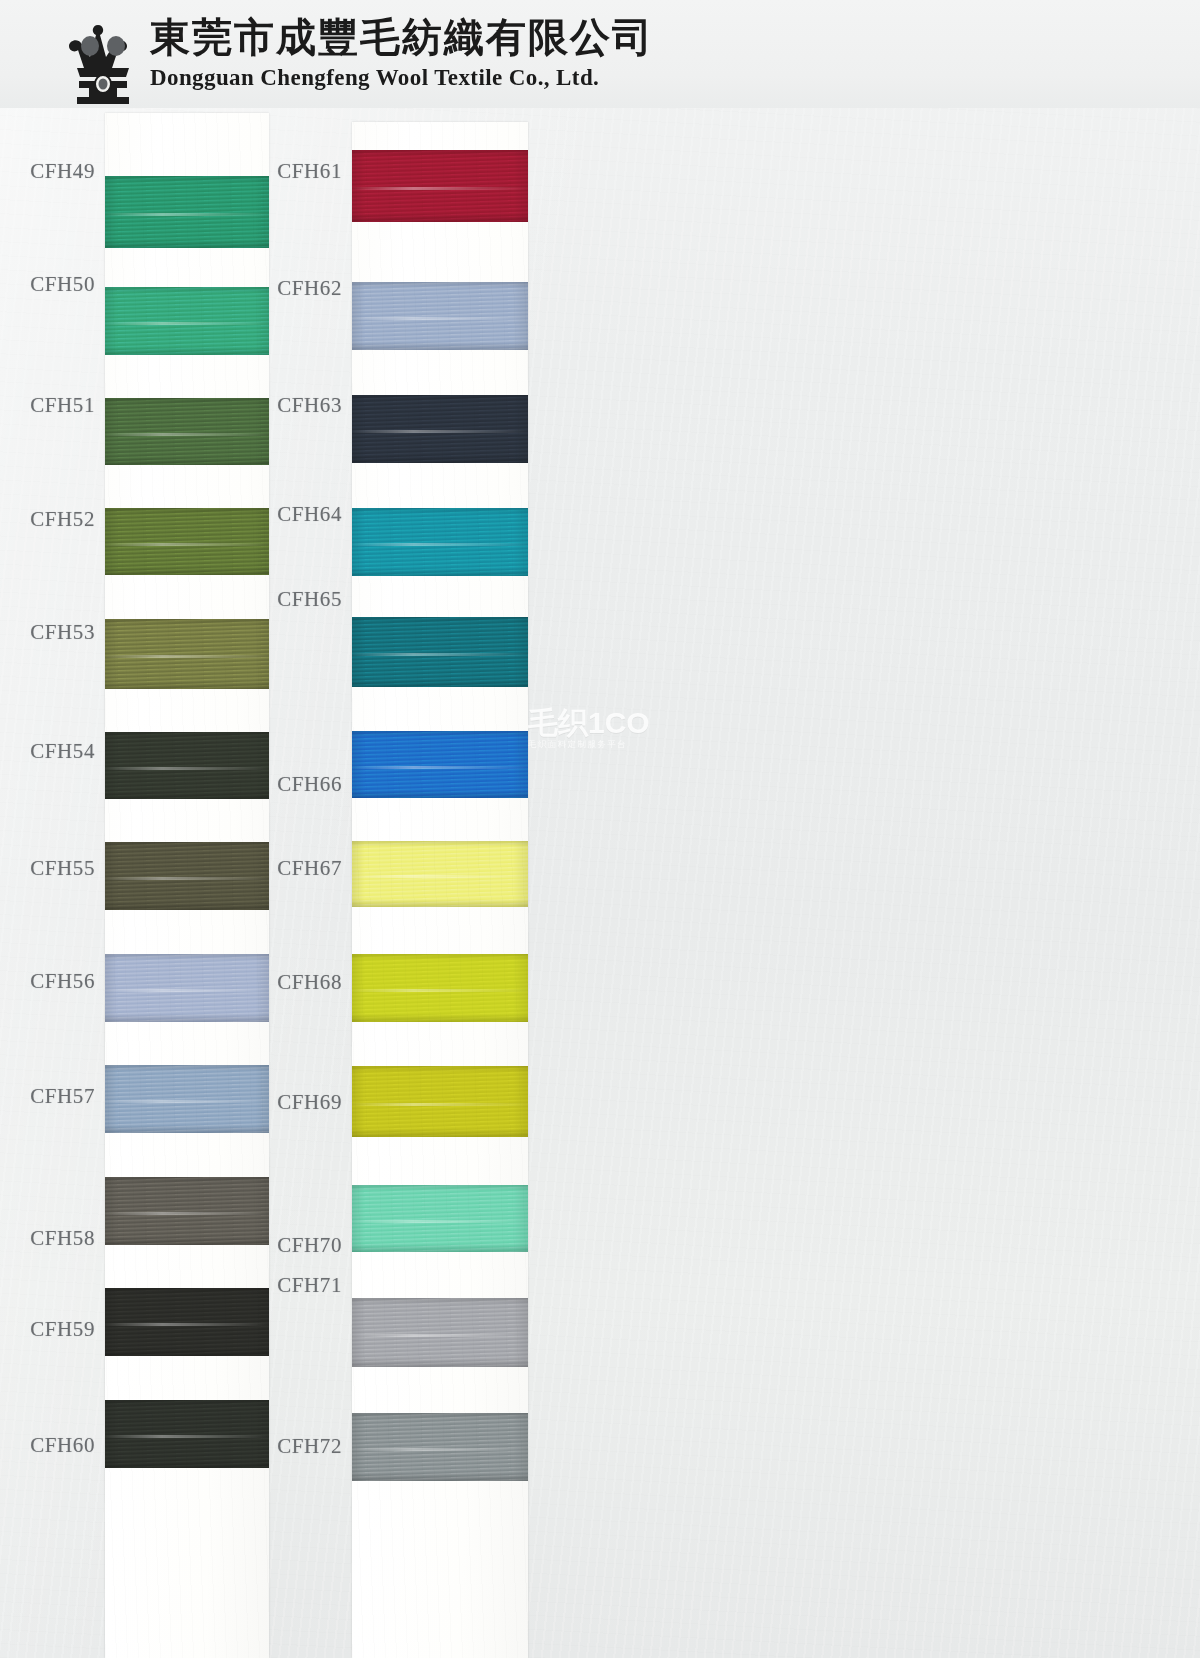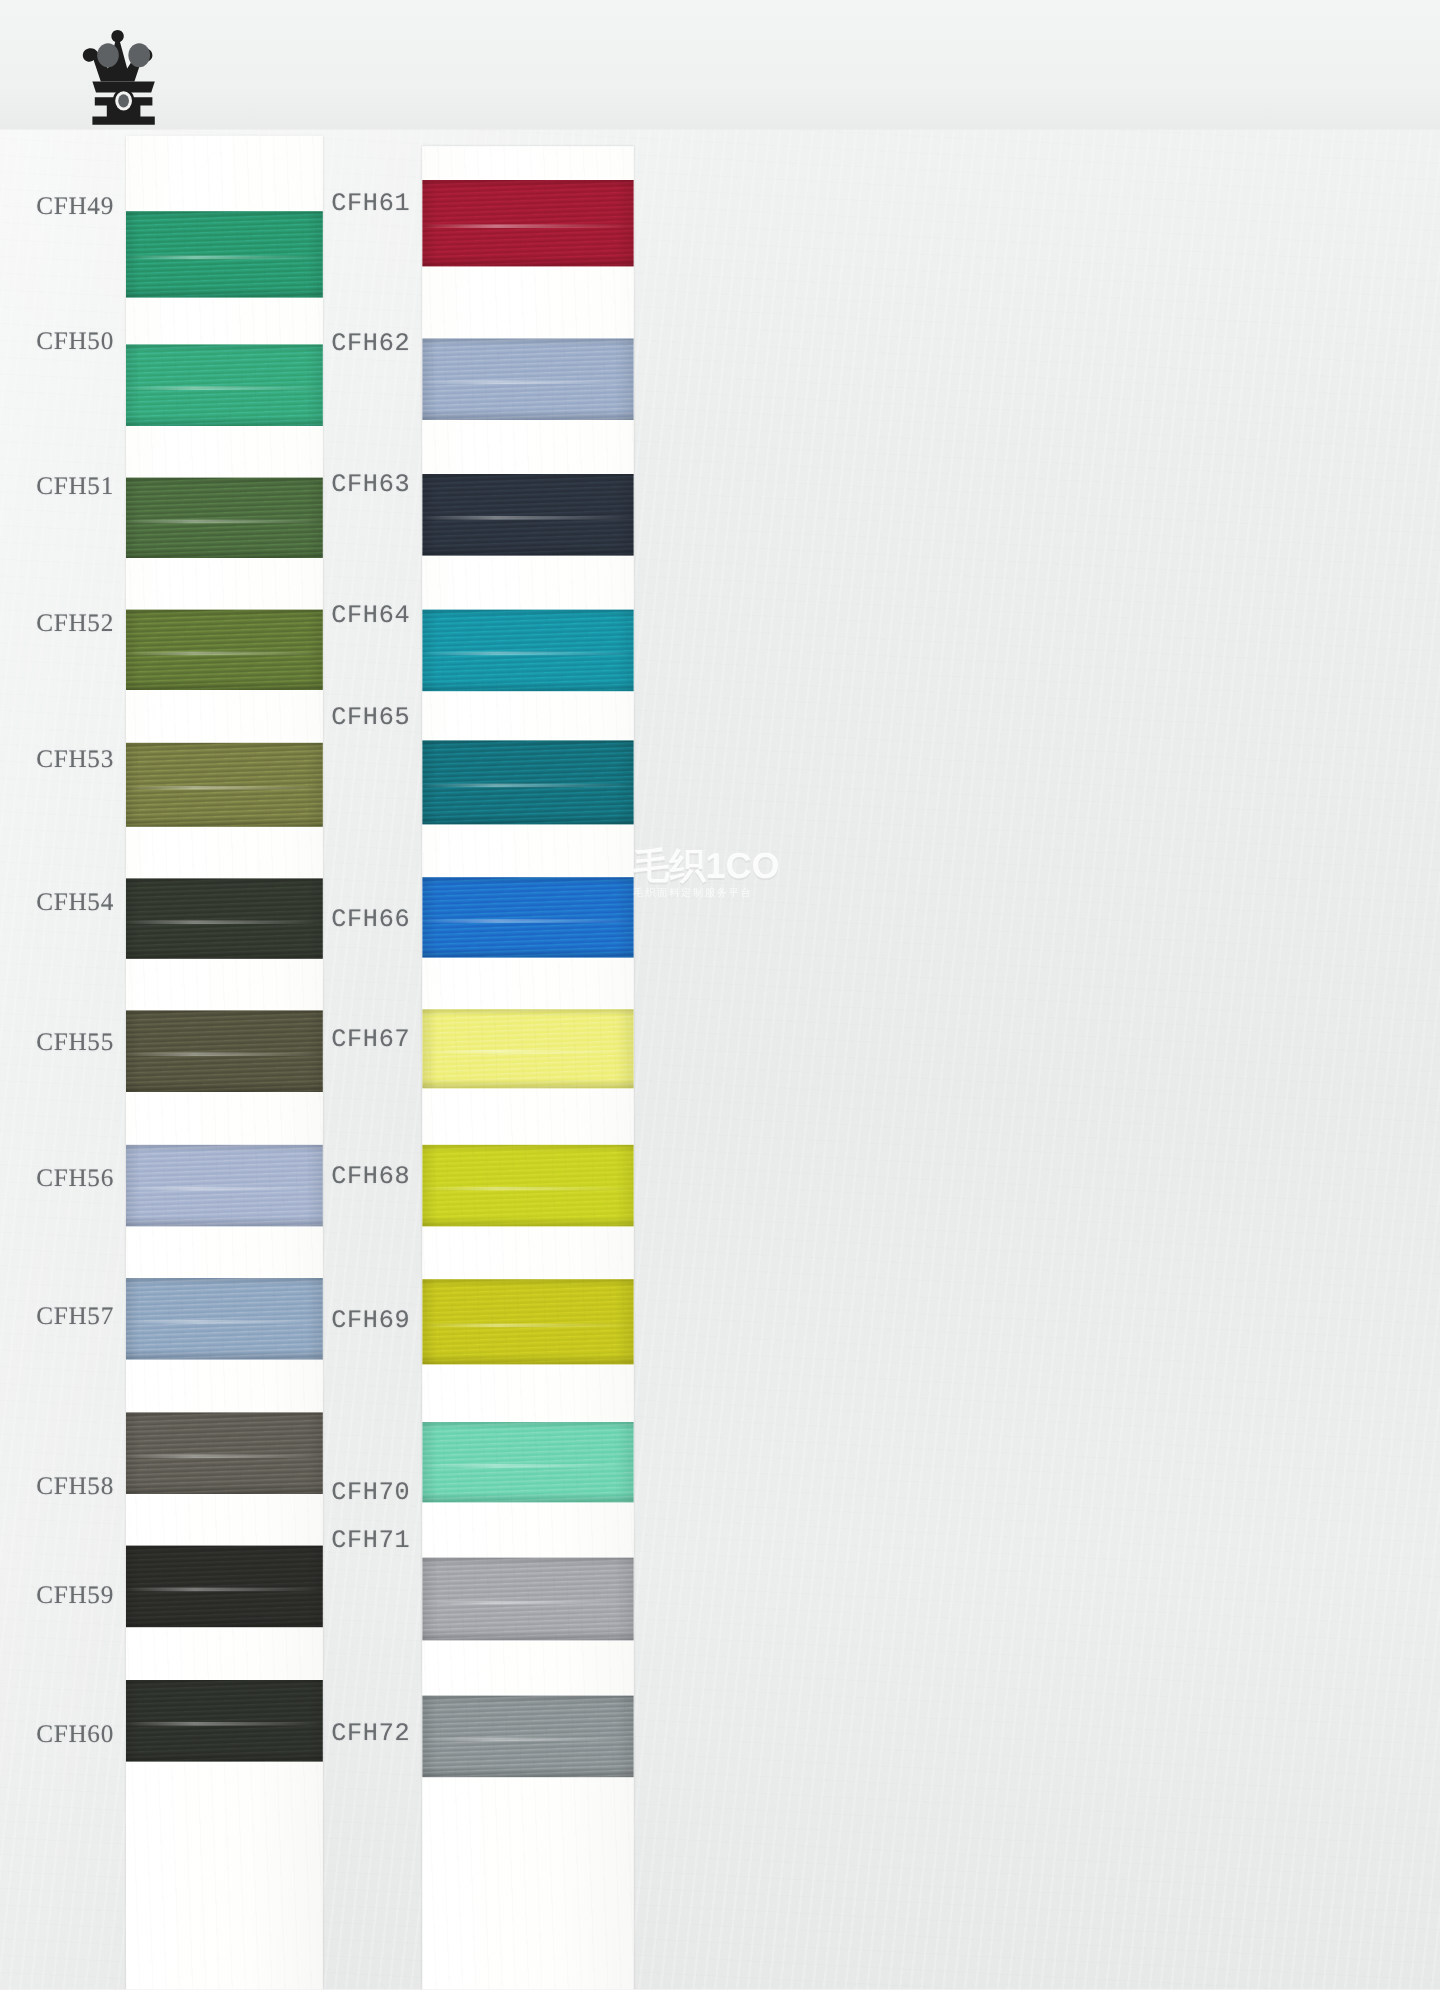--- a/index.html
+++ b/index.html
@@ -109,21 +109,21 @@
     position:absolute;
     font-family:"Liberation Serif", serif;
     font-size:21px;
     letter-spacing:.6px;
     color:#6a6d70;
     text-align:right;
     white-space:nowrap;
     text-shadow:0 0 1px rgba(120,124,128,.45);
   }
   .label.left-col{ right:1105px; width:140px; }
-  .label.right-col{ right:858px; width:140px;font-family:Liberation Mono, monospace; }
+  .label.right-col{ right:858px; width:140px; }
 
   
   .watermark{
     position:absolute;
     left:528px; top:706px;
     width:120px; height:54px;
     pointer-events:none;
   }
   .wm-text{
     font-family:"Liberation Sans", sans-serif;
@@ -162,20 +162,24 @@
         <path d="M22 71 h48 v7 h-10 v9 h12 v7 h-52 v-7 h12 v-9 h-10 z"></path>
       </g>
 
       <ellipse cx="33" cy="36" rx="9" ry="10" fill="#5e6164"></ellipse>
       <ellipse cx="59" cy="36" rx="9" ry="10" fill="#5e6164"></ellipse>
       <ellipse cx="46" cy="74" rx="8" ry="9" fill="#f2f2f0" stroke="#1d1d1d" stroke-width="2"></ellipse>
       <ellipse cx="46" cy="74" rx="4.5" ry="5.5" fill="#5e6164"></ellipse>
     </svg>
   </div>
 
+  <div class="brand">
+    <div class="brand-cn">東莞市成豐毛紡織有限公司</div>
+    <div class="brand-en">Dongguan Chengfeng Wool Textile Co., Ltd.</div>
+  </div>
 </div>
 
 <div class="card" id="card-left">
     <div class="swatch" title="CFH49" style="top: 63px; height: 72px; background: rgb(42, 154, 113);">
       <div class="fibre"></div>
       <div class="shade"></div>
       <div class="gloss" style="top: 37px;"></div>
     </div>
     <div class="swatch" title="CFH50" style="top: 174px; height: 68px; background: rgb(55, 171, 127);">
       <div class="fibre"></div>
@@ -312,20 +316,20 @@
     <div class="label left-col" style="top: 969px;">CFH56</div>
     <div class="label left-col" style="top: 1084px;">CFH57</div>
     <div class="label left-col" style="top: 1226px;">CFH58</div>
     <div class="label left-col" style="top: 1317px;">CFH59</div>
     <div class="label left-col" style="top: 1433px;">CFH60</div>
     <div class="label right-col" style="top: 159px;">CFH61</div>
     <div class="label right-col" style="top: 276px;">CFH62</div>
     <div class="label right-col" style="top: 393px;">CFH63</div>
     <div class="label right-col" style="top: 502px;">CFH64</div>
     <div class="label right-col" style="top: 587px;">CFH65</div>
-    <div class="label right-col" style="top: 756px;">CFH66</div>
+    <div class="label right-col" style="top: 772px;">CFH66</div>
     <div class="label right-col" style="top: 856px;">CFH67</div>
     <div class="label right-col" style="top: 970px;">CFH68</div>
     <div class="label right-col" style="top: 1090px;">CFH69</div>
     <div class="label right-col" style="top: 1233px;">CFH70</div>
     <div class="label right-col" style="top: 1273px;">CFH71</div>
     <div class="label right-col" style="top: 1434px;">CFH72</div>
   </div>
 
 </body></html>

